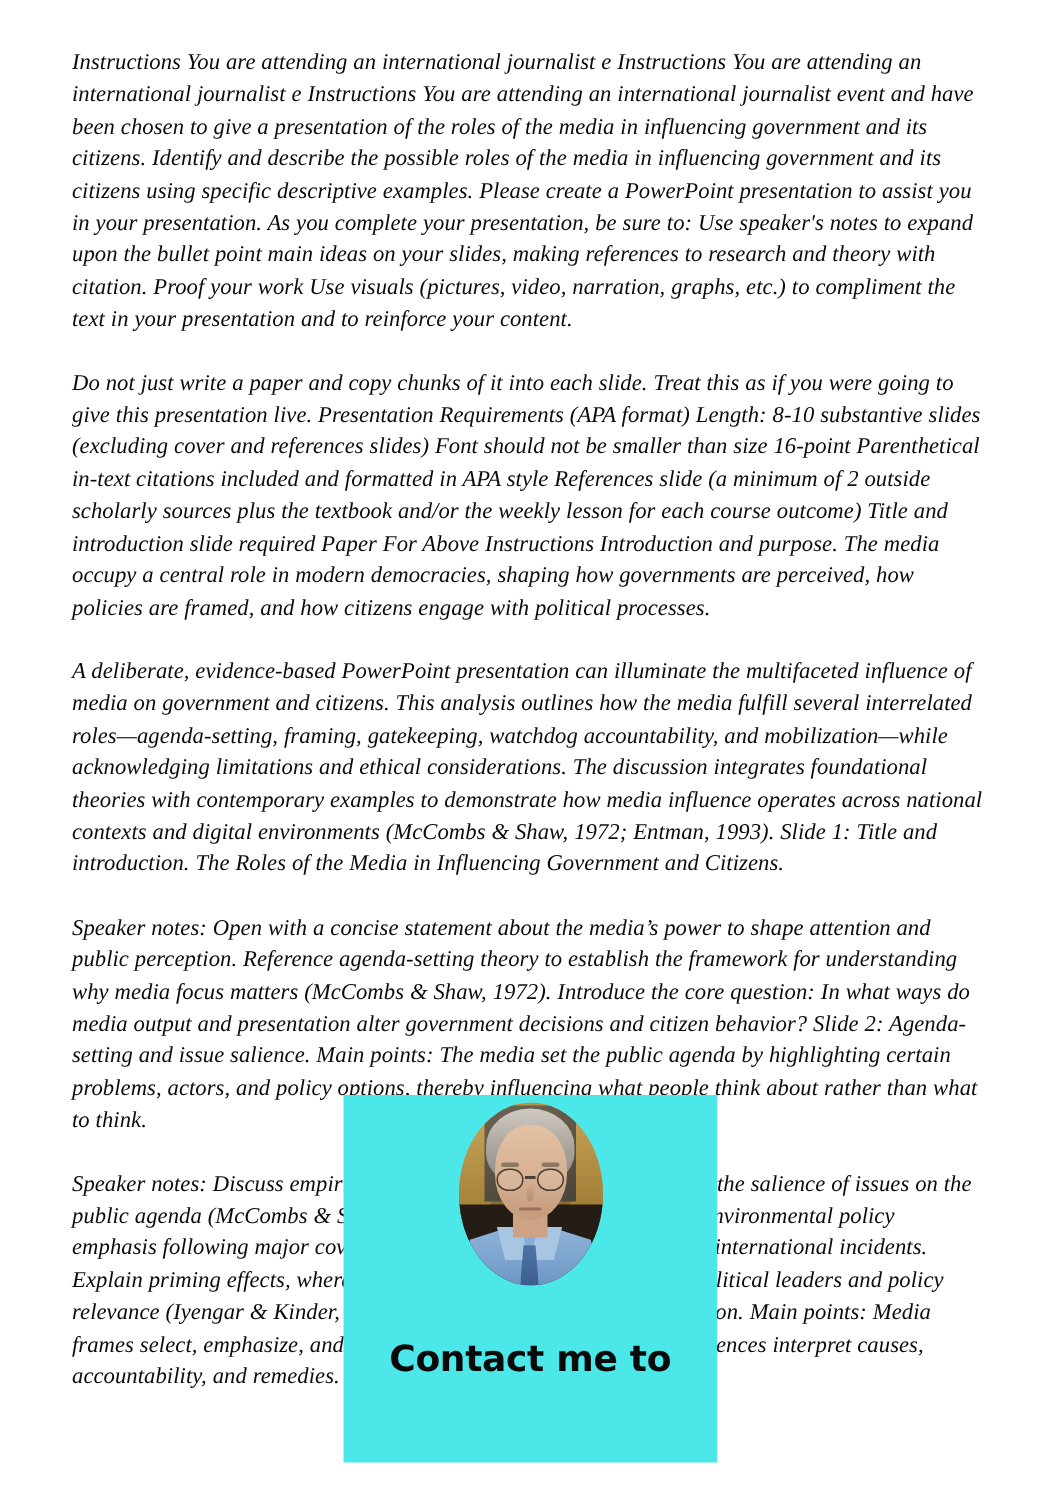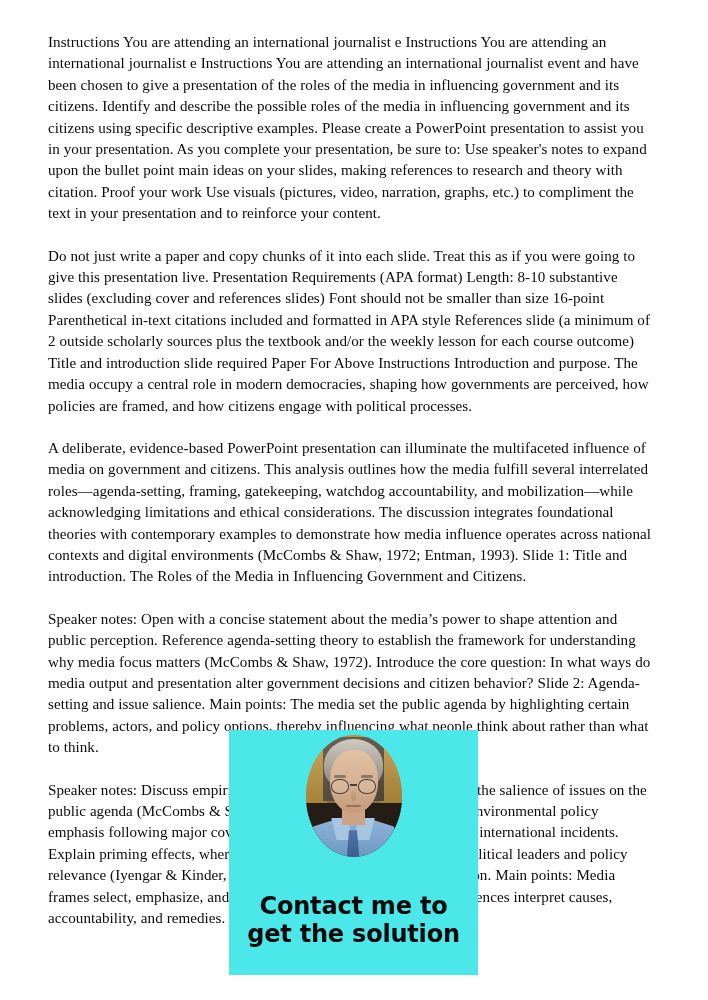--- a/index.html
+++ b/index.html
@@ -22,20 +22,21 @@
     width: 708px;
     height: 1000px;
     background: #ffffff;
   }
 
   #document-body {
     position: absolute;
     left: 48px;
     top: 32px;
     width: 608px;
+    font-style: italic;
   }
 
   .doc-paragraph {
     font-family: "Liberation Serif", "DejaVu Serif", serif;
     font-size: 15.1px;
     line-height: 21.4px;
     color: #0b0b0b;
     text-align: left;
     margin: 0 0 21px 0;
     letter-spacing: 0.04px;
@@ -241,19 +242,18 @@
       <div class="av-brow r"></div>
       <div class="av-glass l"></div>
       <div class="av-glass r"></div>
       <div class="av-bridge"></div>
       <div class="av-nose"></div>
       <div class="av-mouth"></div>
     </div>
 
     <div id="contact-lines">
       <div class="contact-line">Contact me to</div>
-      <div class="contact-line">get the solution</div>
     </div>
 
 
   </div>
 
 </div>
 
 </body></html>

